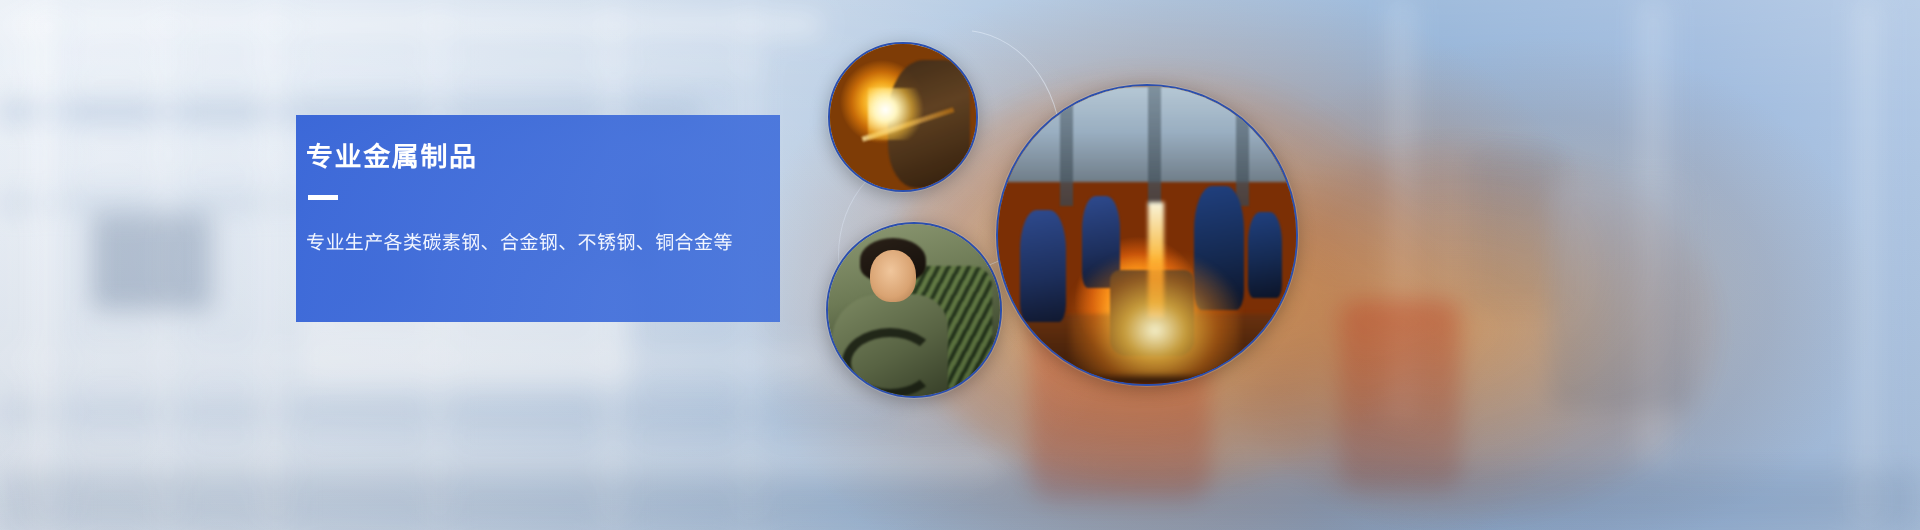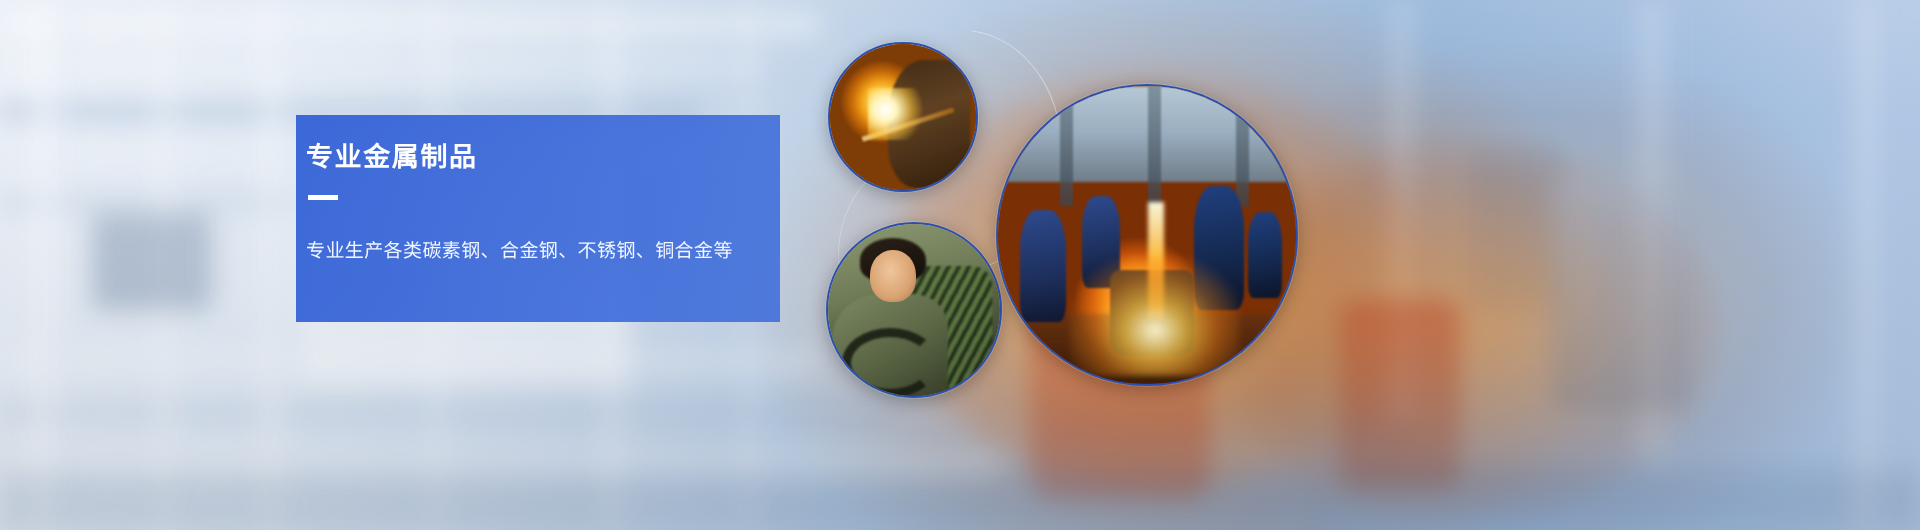--- a/index.html
+++ b/index.html
@@ -204,21 +204,21 @@
     letter-spacing:1.6px;
     line-height:1.15;
     white-space:nowrap;
   }
   #divider{
     width:30px; height:5px;
     background:#ffffff;
     margin:22px 0 0 2px;
   }
   #desc{
-    margin-top:36px;
+    margin-top:28px;
     color:#f2f6ff;
     font-size:19px;
     line-height:1.62;
     letter-spacing:.4px;
     white-space:nowrap;
   }
   #desc .line{ display:block; }
 </style>
 </head>
 <body>

